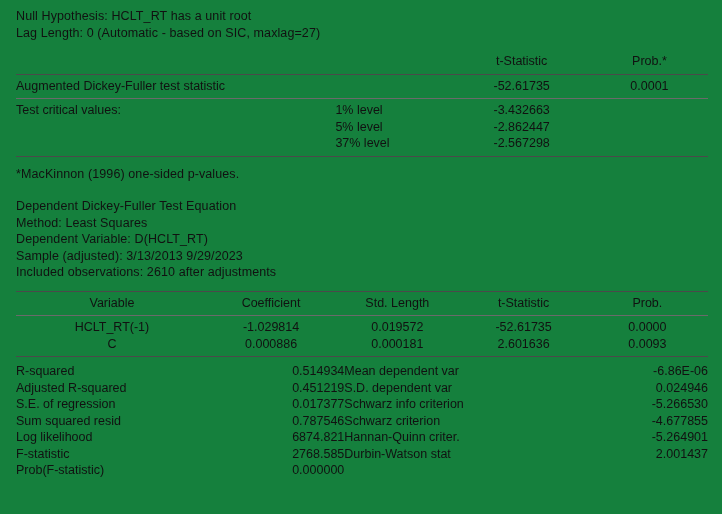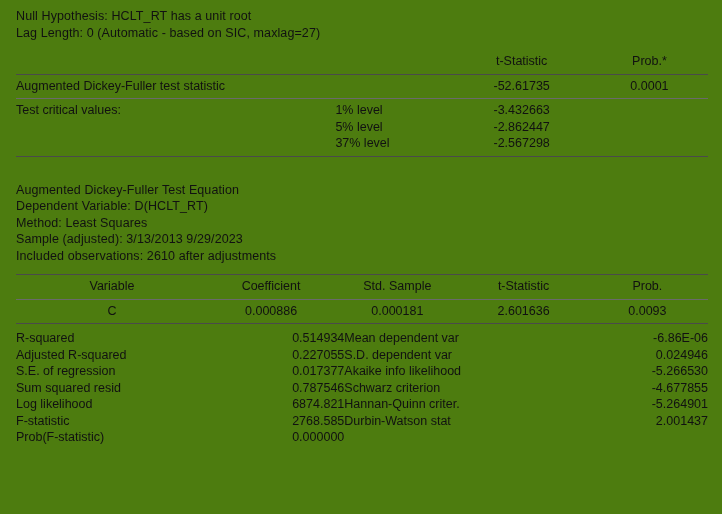--- a/index.html
+++ b/index.html
@@ -13,21 +13,21 @@
     font-family: "Liberation Sans", sans-serif;
     color: #111111;
     overflow: hidden;
   }
   .page {
     position: relative;
     width: 722px;
     height: 514px;
     box-sizing: border-box;
     padding: 8px 14px 0 16px;
-    background: #4d7c0f;
+    background: #15803d;
   }
   .line {
     font-size: 12.5px;
     line-height: 16.5px;
     white-space: pre;
     letter-spacing: 0.1px;
   }
   .block {
     margin-bottom: 0;
   }
@@ -157,65 +157,73 @@
       <td class="c-center">-2.567298</td>
       <td class="c-center"></td>
     </tr>
   </tbody>
     </table>
 
   <div class="rule"></div>
 
   <div class="spacer-sm"></div>
 
+  <div class="line">*MacKinnon (1996) one-sided p-values.</div>
 
   <div class="spacer-lg"></div>
 
   <div class="block">
-    <div class="line">Augmented Dickey-Fuller Test Equation</div>
+    <div class="line">Dependent Dickey-Fuller Test Equation</div>
+    <div class="line">Method: Least Squares</div>
     <div class="line">Dependent Variable: D(HCLT_RT)</div>
-    <div class="line">Method: Least Squares</div>
     <div class="line">Sample (adjusted): 3/13/2013 9/29/2023</div>
     <div class="line">Included observations: 2610 after adjustments</div>
   </div>
 
   <div class="spacer-sm"></div>
 
   <div class="rule"></div>
 
   <table class="grid t2">
     <colgroup>
       <col class="col-a">
         <col class="col-b">
         <col class="col-c">
         <col class="col-d">
         <col class="col-e">
     </colgroup>
     <tbody>
         <tr>
       <td class="c-center">Variable</td>
       <td class="c-center">Coefficient</td>
-      <td class="c-center">Std. Sample</td>
+      <td class="c-center">Std. Length</td>
       <td class="c-center">t-Statistic</td>
       <td class="c-center">Prob.</td>
     </tr>
   </tbody>
     </table>
 
   <div class="rule thin"></div>
 
   <table class="grid t2">
     <colgroup>
       <col class="col-a">
         <col class="col-b">
         <col class="col-c">
         <col class="col-d">
         <col class="col-e">
     </colgroup>
     <tbody>
+        <tr>
+      <td class="c-center">HCLT_RT(-1)</td>
+      <td class="c-center">-1.029814</td>
+      <td class="c-center">0.019572</td>
+      <td class="c-center">-52.61735</td>
+      <td class="c-center">0.0000</td>
+    </tr>
     <tr>
       <td class="c-center">C</td>
       <td class="c-center">0.000886</td>
       <td class="c-center">0.000181</td>
       <td class="c-center">2.601636</td>
       <td class="c-center">0.0093</td>
     </tr>
   </tbody>
     </table>
 
@@ -232,28 +240,28 @@
     </colgroup>
     <tbody>
         <tr>
       <td class="c-label">R-squared</td>
       <td class="c-num pad-right-sm">0.514934</td>
       <td class="c-label indent-1">Mean dependent var</td>
       <td class="c-num">-6.86E-06</td>
     </tr>
     <tr>
       <td class="c-label">Adjusted R-squared</td>
-      <td class="c-num pad-right-sm">0.227055</td>
+      <td class="c-num pad-right-sm">0.451219</td>
       <td class="c-label indent-1">S.D. dependent var</td>
       <td class="c-num">0.024946</td>
     </tr>
     <tr>
       <td class="c-label">S.E. of regression</td>
       <td class="c-num pad-right-sm">0.017377</td>
-      <td class="c-label indent-1">Akaike info likelihood</td>
+      <td class="c-label indent-1">Schwarz info criterion</td>
       <td class="c-num">-5.266530</td>
     </tr>
     <tr>
       <td class="c-label">Sum squared resid</td>
       <td class="c-num pad-right-sm">0.787546</td>
       <td class="c-label indent-1">Schwarz criterion</td>
       <td class="c-num">-4.677855</td>
     </tr>
     <tr>
       <td class="c-label">Log likelihood</td>

